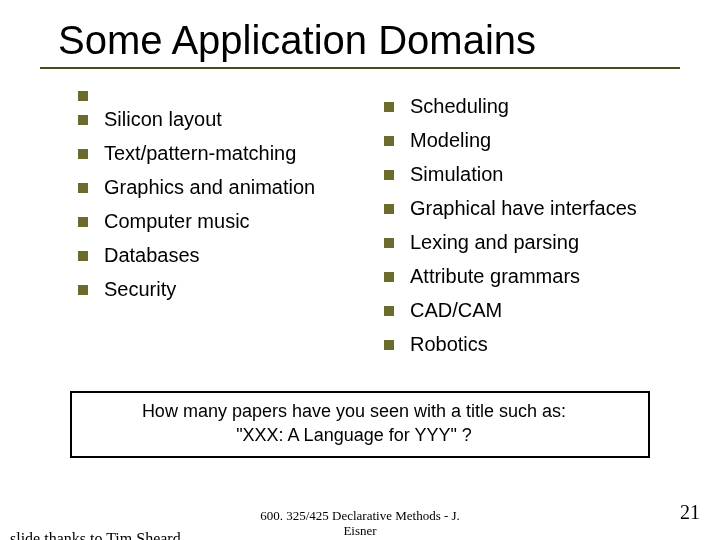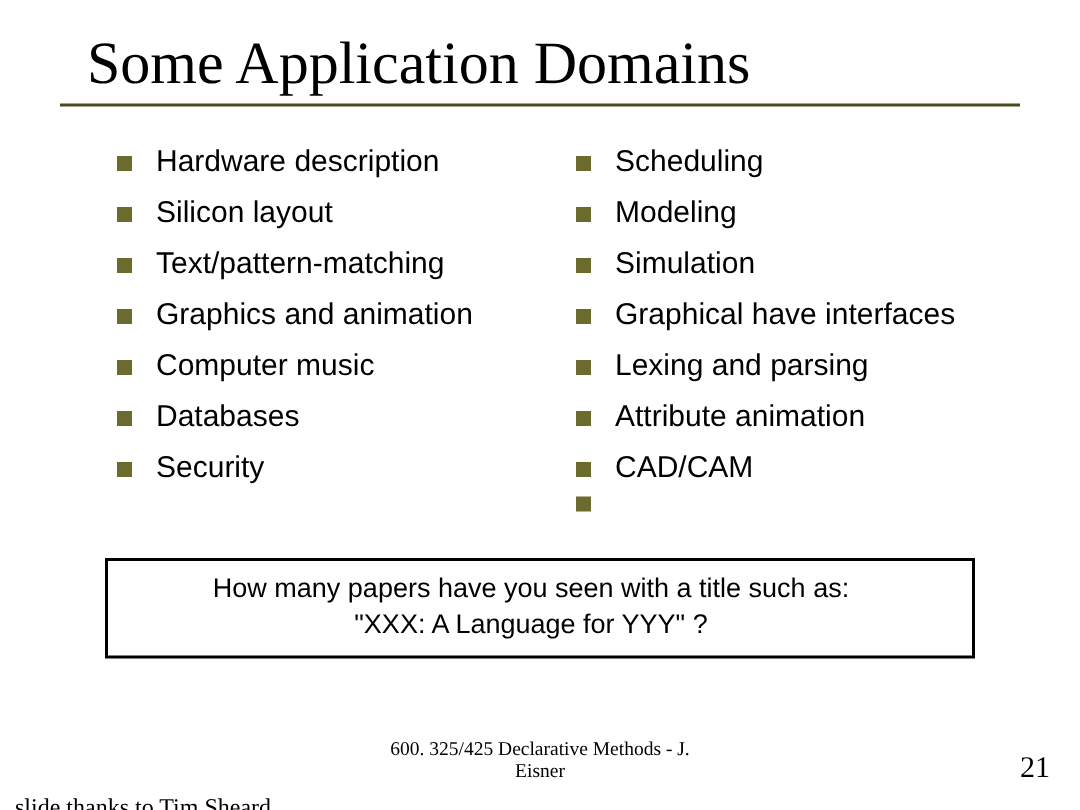--- a/index.html
+++ b/index.html
@@ -12,21 +12,21 @@
     color: #000;
     overflow: hidden;
   }
   .slide {
     width: 720px;
     height: 540px;
     position: relative;
     box-sizing: border-box;
   }
   .title {
-    font-family: Liberation Serif, serif;
+    font-family: Liberation Sans, sans-serif;
     font-size: 40px;
     margin: 18px 0 4px 58px;
   }
   .title-rule {
     border: none;
     border-top: 2px solid #4b4b1e;
     margin: 4px 40px 0 40px;
   }
   .columns {
     display: flex;
@@ -57,21 +57,21 @@
     padding: 6px 24px 8px 12px;
     text-align: center;
     font-family: "Comic Sans MS", "Comic Sans", cursive, sans-serif;
     font-size: 18px;
     line-height: 1.35;
   }
   .footer-center {
     position: absolute;
     left: 0;
     right: 0;
-    bottom: 36px;
+    bottom: 19px;
     text-align: center;
     font-family: "Times New Roman", Times, serif;
     font-size: 13px;
     line-height: 1.2;
   }
   .footer-left {
     position: absolute;
     left: 10px;
     bottom: 10px;
     font-family: "Times New Roman", Times, serif;
@@ -90,21 +90,20 @@
 
 <div class="slide">
 
   <div class="title">Some Application Domains</div>
   <hr class="title-rule">
 
   <div class="columns">
     <div class="col left" id="col-left">
         <div class="item">
           <span class="bullet"></span>
-          <span>Hardware description</span>
         </div>
         <div class="item">
           <span class="bullet"></span>
           <span>Silicon layout</span>
         </div>
         <div class="item">
           <span class="bullet"></span>
           <span>Text/pattern-matching</span>
         </div>
         <div class="item">
@@ -140,28 +139,29 @@
         <div class="item">
           <span class="bullet"></span>
           <span>Graphical have interfaces</span>
         </div>
         <div class="item">
           <span class="bullet"></span>
           <span>Lexing and parsing</span>
         </div>
         <div class="item">
           <span class="bullet"></span>
-          <span>Attribute animation</span>
+          <span>Attribute grammars</span>
         </div>
         <div class="item">
           <span class="bullet"></span>
           <span>CAD/CAM</span>
         </div>
         <div class="item">
           <span class="bullet"></span>
+          <span>Robotics</span>
         </div>
       </div>
   </div>
 
   <div class="callout-box">
     <div>How many papers have you seen with a title such as:</div>
     <div>"XXX: A Language for YYY" ?</div>
   </div>
 
   <div class="footer-center">

